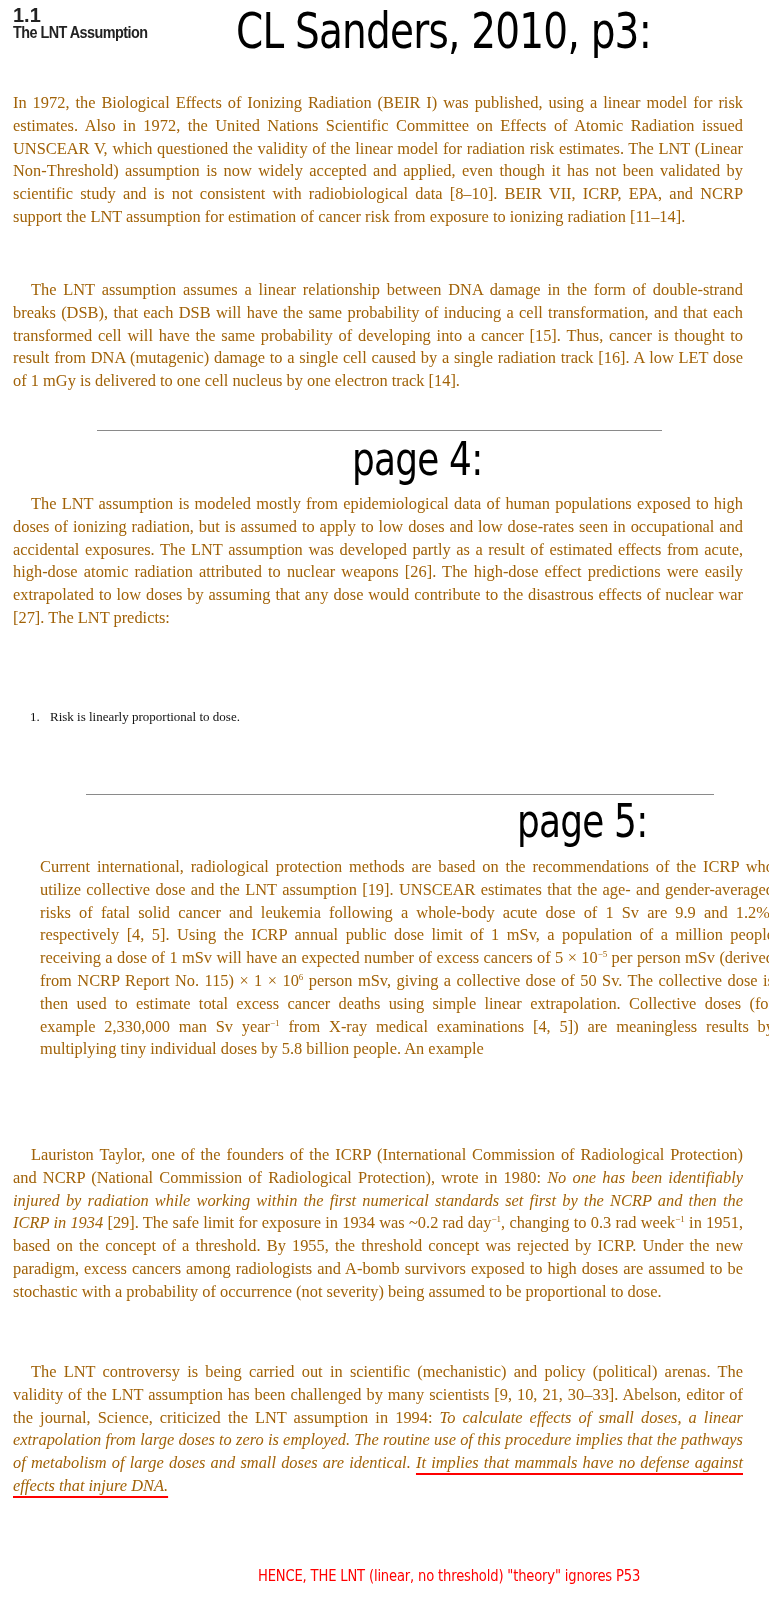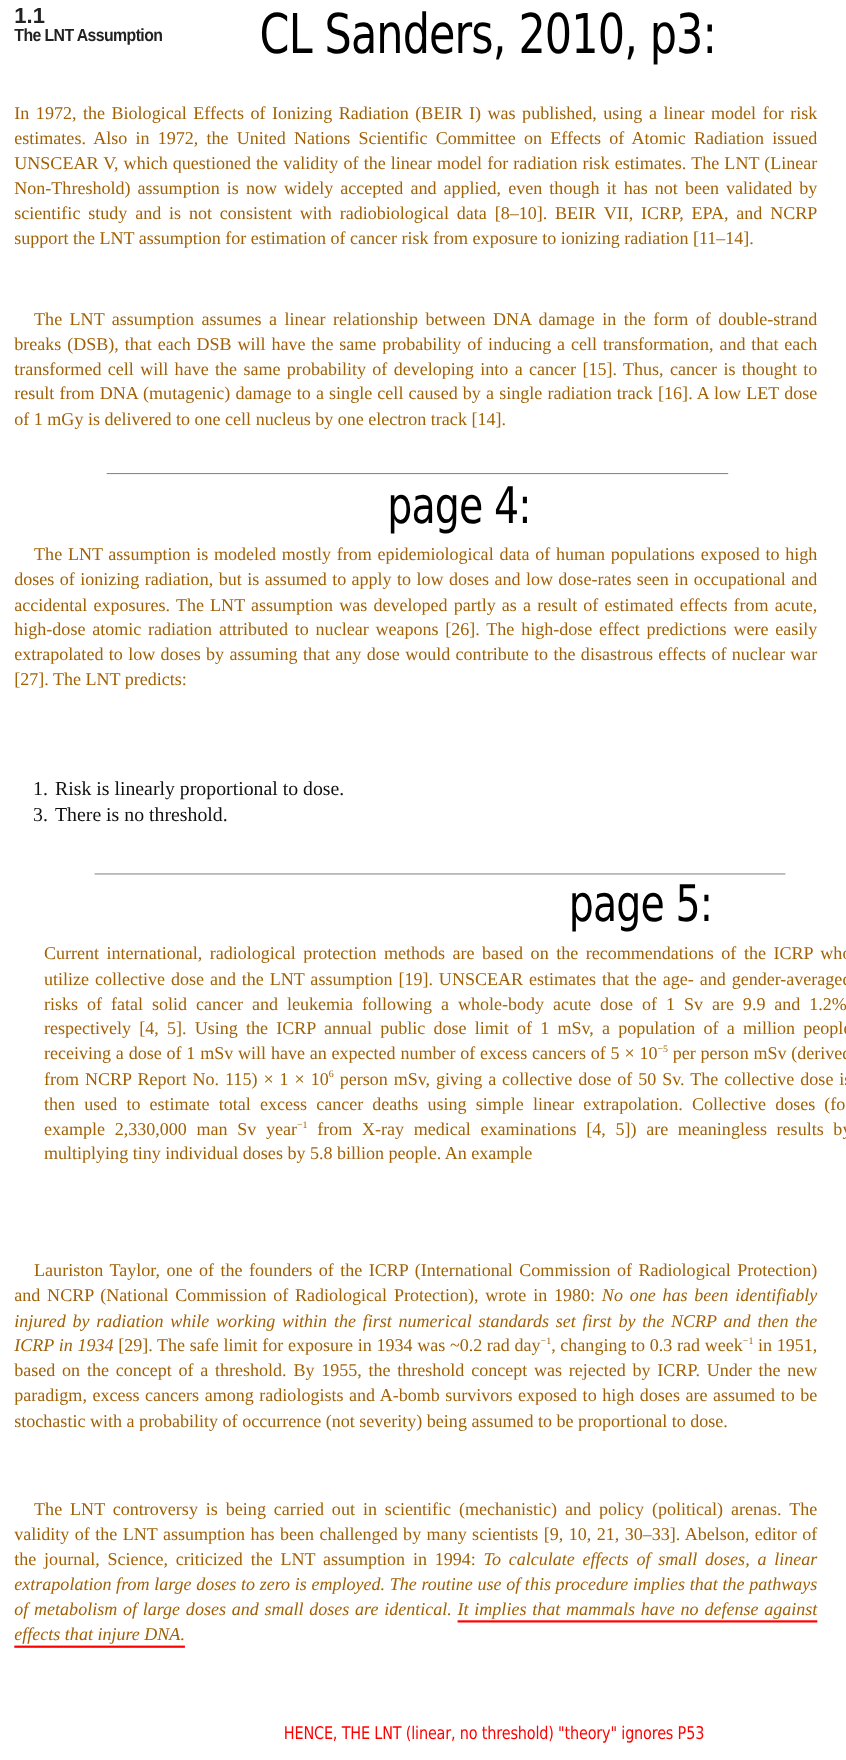--- a/index.html
+++ b/index.html
@@ -12,21 +12,21 @@
     .title-main { left: 236px; top: 2px; font-size: 50px; }
     .page4 { left: 352px; top: 432px; font-size: 46px; }
     .page5 { left: 517px; top: 794px; font-size: 46px; }
 
     .para { position: absolute; left: 13px; width: 730px; font-family: "Liberation Serif", serif; font-size: 16.4px; line-height: 22.8px; text-align: justify; color: #a16207; }
     .para .ind { display: inline-block; width: 18px; }
     .para i { font-style: italic; }
 
     .rule { position: absolute; height: 1px; background: #8a8a8a; }
 
-    .list { position: absolute; left: 30px; font-family: "Liberation Serif", serif; font-size: 18px; line-height: 22.8px; color: #111; }
+    .list { position: absolute; left: 30px; font-family: "Liberation Serif", serif; font-size: 13px; line-height: 22.8px; color: #111; }
     .list-item { white-space: nowrap; }
     .list-item .num { display: inline-block; width: 20px; }
 
     .ul { text-decoration: underline; text-decoration-color: #ff0000; text-decoration-thickness: 2px; text-underline-offset: 5px; }
 
     .annotation { position: absolute; left: 258px; top: 1566px; font-family: "DejaVu Sans", sans-serif; font-size: 16px; color: #ff0000; white-space: nowrap; transform: scaleX(0.82); transform-origin: left; letter-spacing: -0.2px; }
     sup { font-size: 9px; line-height: 0; vertical-align: super; }
   </style>
 </head>
 <body>
@@ -44,21 +44,20 @@
 
 <div class="rule" style="left:97px; top:430px; width:565px;"></div>
 
 <div class="big-label page4">page 4:</div>
 <div class="para" style="top:493px;font-family:Liberation Serif, serif;">
   <span class="ind"></span><span>The LNT assumption is modeled mostly from epidemiological data of human populations exposed to high doses of ionizing radiation, but is assumed to apply to low doses and low dose-rates seen in occupational and accidental exposures. The LNT assumption was developed partly as a result of estimated effects from acute, high-dose atomic radiation attributed to nuclear weapons [26]. The high-dose effect predictions were easily extrapolated to low doses by assuming that any dose would contribute to the disastrous effects of nuclear war [27]. The LNT predicts:</span>
 </div>
 
 <div class="list" style="top:706px;">
   <div class="list-item"><span class="num">1.</span><span>Risk is linearly proportional to dose.</span></div>
-  <div class="list-item"><span class="num">3.</span><span>There is no threshold.</span></div>
 </div>
 
 <div class="rule" style="left:86px; top:794px; width:628px;"></div>
 
 <div class="big-label page5">page 5:</div>
 <div class="para" style="top:856px; left:10px; width:734px;margin-left:30px;">
   <span>Current international, radiological protection methods are based on the recommendations of the ICRP who utilize collective dose and the LNT assumption [19]. UNSCEAR estimates that the age- and gender-averaged risks of fatal solid cancer and leukemia following a whole-body acute dose of 1 Sv are 9.9 and 1.2%, respectively [4, 5]. Using the ICRP annual public dose limit of 1 mSv, a population of a million people receiving a dose of 1 mSv will have an expected number of excess cancers of 5 × 10</span><sup>−5</sup><span> per person mSv (derived from NCRP Report No. 115) × 1 × 10</span><sup>6</sup><span> person mSv, giving a collective dose of 50 Sv. The collective dose is then used to estimate total excess cancer deaths using simple linear extrapolation. Collective doses (for example 2,330,000 man Sv year</span><sup>−1</sup><span> from X-ray medical examinations [4, 5]) are meaningless results by multiplying tiny individual doses by 5.8 billion people. An example</span>
 </div>
 
 <div class="para" style="top:1144px;">

